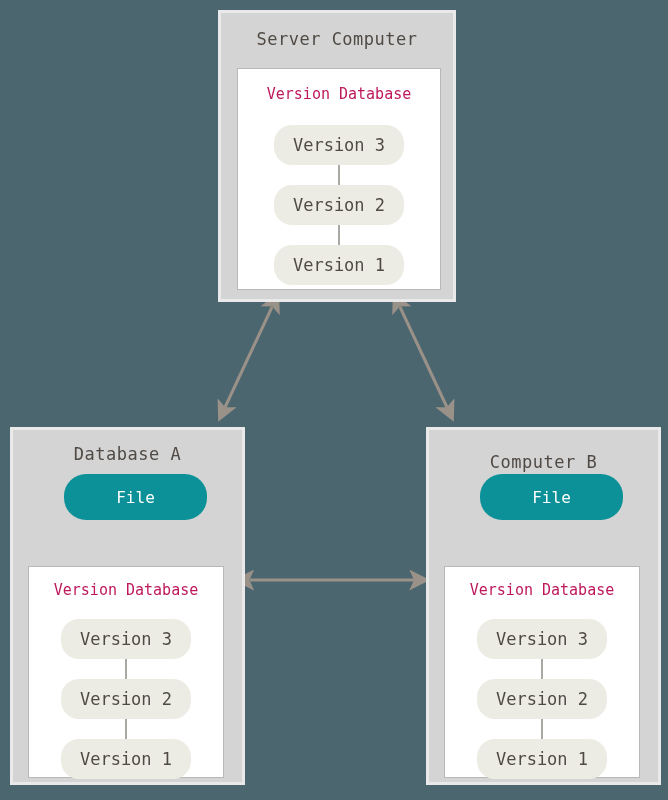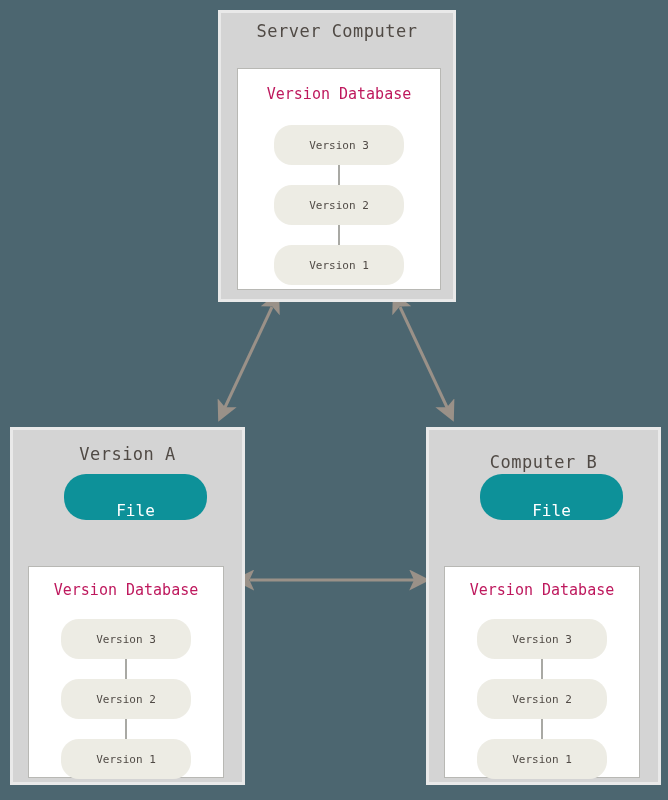--- a/index.html
+++ b/index.html
@@ -56,42 +56,42 @@
     text-align: center;
     white-space: nowrap;
   }
 
   
   .pill {
     position: absolute;
     background: #edece4;
     border-radius: 18px;
     color: #504a45;
-    font-size: 11px;
+    font-size: 17px;
     display: flex;
     align-items: center;
     justify-content: center;
     white-space: nowrap;
     box-sizing: border-box;
   }
   .pill-connector {
     position: absolute;
     width: 2px;
     background: #a9a9a4;
   }
 
   
   .file-pill {
     position: absolute;
     background: #0d9199;
     border-radius: 22px;
     color: #ffffff;
     font-size: 16px;
     display: flex;
-    align-items: flex-end;
+    align-items: center;
     justify-content: center;
     white-space: nowrap;
     box-sizing: border-box;
   }
 </style>
 </head>
 <body>
 
 <div id="stage">
 
@@ -110,21 +110,21 @@
     <line x1="400" y1="307" x2="452" y2="418" stroke="#9a9188" stroke-width="3" marker-start="url(#head-start)" marker-end="url(#head-end)"></line>
 
     <line x1="250" y1="580" x2="426" y2="580" stroke="#9a9188" stroke-width="3" marker-start="url(#head-start)" marker-end="url(#head-end)"></line>
 
     <line x1="127" y1="562" x2="127" y2="516" stroke="#9a9188" stroke-width="2.5" marker-end="url(#head-end)"></line>
 
     <line x1="542" y1="562" x2="542" y2="516" stroke="#9a9188" stroke-width="2.5" marker-end="url(#head-end)"></line>
   </svg>
 
   <div class="computer-box" style="left:218px; top:10px; width:238px; height:292px;">
-    <div class="computer-title" style="margin-top:8px;">Server Computer</div>
+    <div class="computer-title" style="margin-top:16px;">Server Computer</div>
 
     <div class="db-box" style="left:16px; top:55px; width:204px; height:222px;">
       <div class="db-title" style="margin-top:16px;">Version Database</div>
 
       <div class="pill" style="left:36px; top:56px; width:130px; height:40px;">
         <span>Version 3</span>
       </div>
       <div class="pill-connector" style="left:100px; top:96px; height:20px;"></div>
 
       <div class="pill" style="left:36px; top:116px; width:130px; height:40px;">
@@ -132,21 +132,21 @@
       </div>
       <div class="pill-connector" style="left:100px; top:156px; height:20px;"></div>
 
       <div class="pill" style="left:36px; top:176px; width:130px; height:40px;">
         <span>Version 1</span>
       </div>
     </div>
   </div>
 
   <div class="computer-box" style="left:10px; top:427px; width:235px; height:358px;">
-    <div class="computer-title" style="margin-top:14px;">Version A</div>
+    <div class="computer-title" style="margin-top:14px;">Database A</div>
 
     <div class="file-pill" style="left:51px; top:44px; width:143px; height:46px;">
       <span>File</span>
     </div>
 
     <div class="db-box" style="left:15px; top:136px; width:196px; height:212px;">
       <div class="db-title" style="margin-top:14px;">Version Database</div>
 
       <div class="pill" style="left:32px; top:52px; width:130px; height:40px;">
         <span>Version 3</span>

